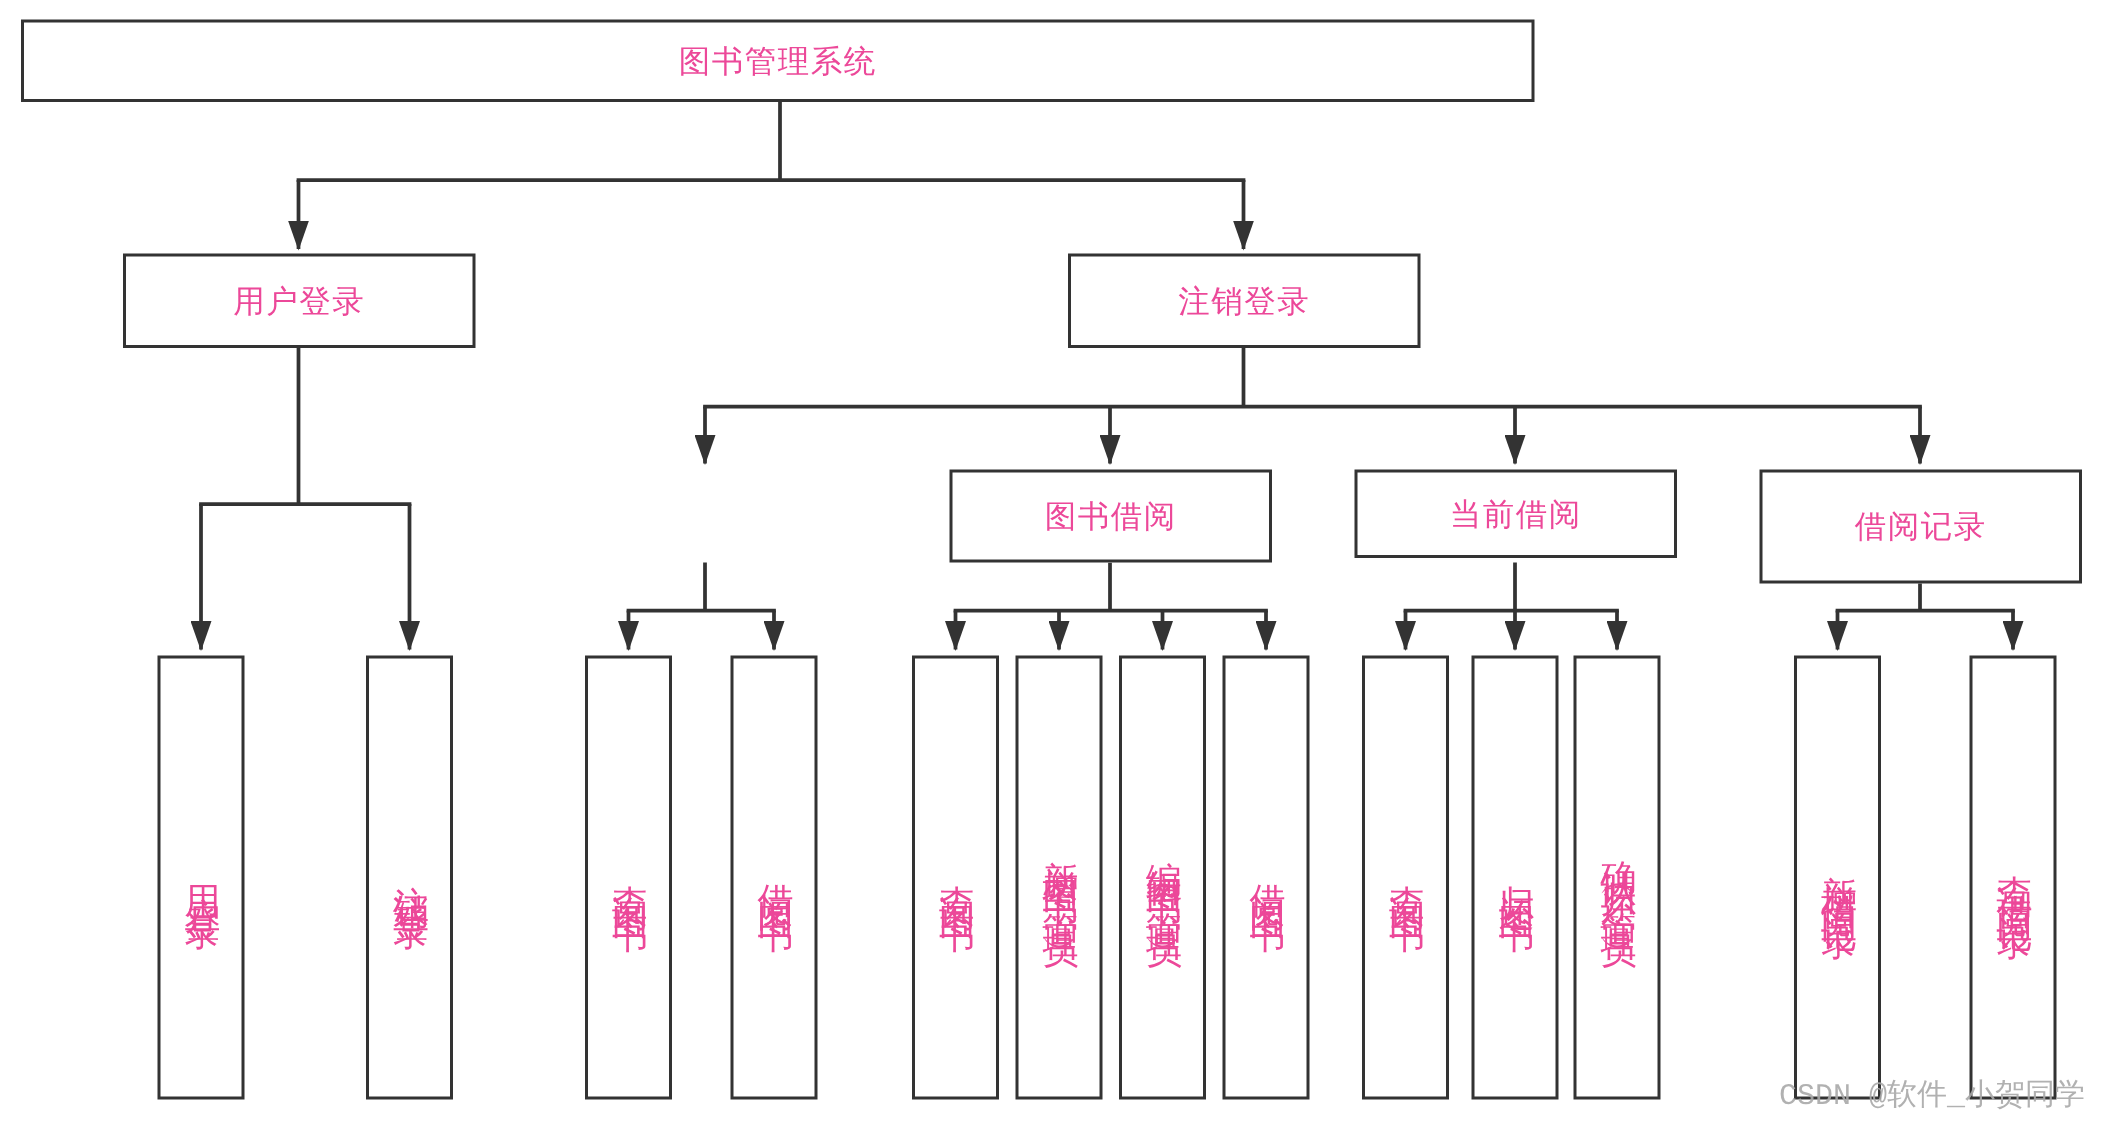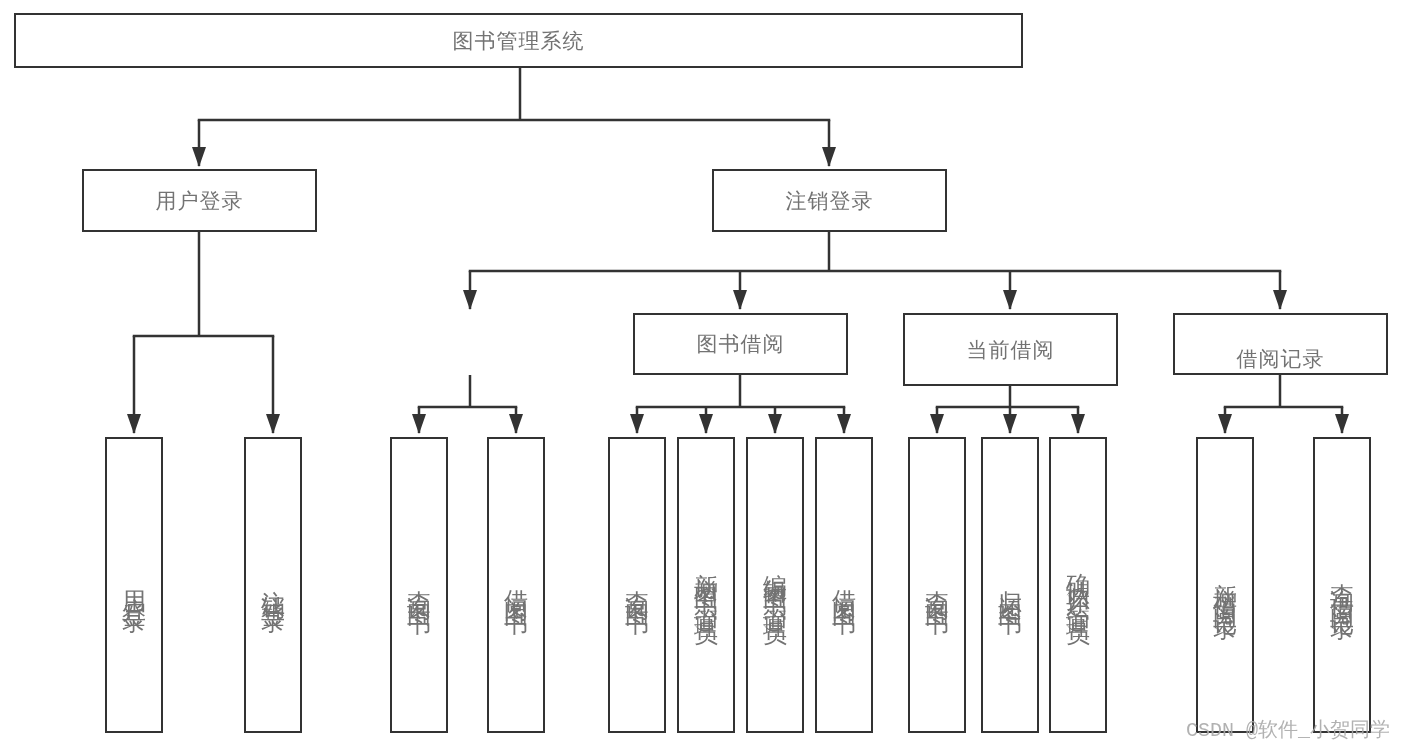--- a/index.html
+++ b/index.html
@@ -22,21 +22,21 @@
     height: 747px;
   }
   .node {
     position: absolute;
     box-sizing: border-box;
     border: 2.5px solid #333333;
     background: #ffffff;
     display: flex;
     align-items: center;
     justify-content: center;
-    color: #737373;
+    color: #ec4899;
   }
   .node.h {
     font-size: 21px;
     letter-spacing: 1px;
   }
   .node.leaf {
     width: 58px;
     top: 437px;
     height: 296px;
     font-size: 24px;
@@ -48,22 +48,22 @@
     line-height: 1;
   }
   
   #n-root   { left: 14px;  top: 13px;  width: 1009px; height: 55px; }
   
   #n-login  { left: 82px;  top: 169px; width: 235px;  height: 63px; }
   #n-mgmt   { left: 712px; top: 169px; width: 235px;  height: 63px; }
   
   #n-rec    { left: 363px; top: 313px; width: 215px;  height: 62px; }
   #n-borrow { left: 633px; top: 313px; width: 215px;  height: 62px; }
-  #n-cur    { left: 903px; top: 313px; width: 215px;  height: 73px; }
-  #n-recs   { left: 1173px;top: 313px; width: 215px;  height: 62px; align-items: flex-end; }
+  #n-cur    { left: 903px; top: 313px; width: 215px;  height: 59px; }
+  #n-recs   { left: 1173px;top: 313px; width: 215px;  height: 76px; }
   
   #l1  { left: 105px;  }
   #l2  { left: 244px;  }
   #l3  { left: 390px;  }
   #l4  { left: 487px;  }
   #l5  { left: 608px;  }
   #l6  { left: 677px;  }
   #l7  { left: 746px;  }
   #l8  { left: 815px;  }
   #l9  { left: 908px;  }

